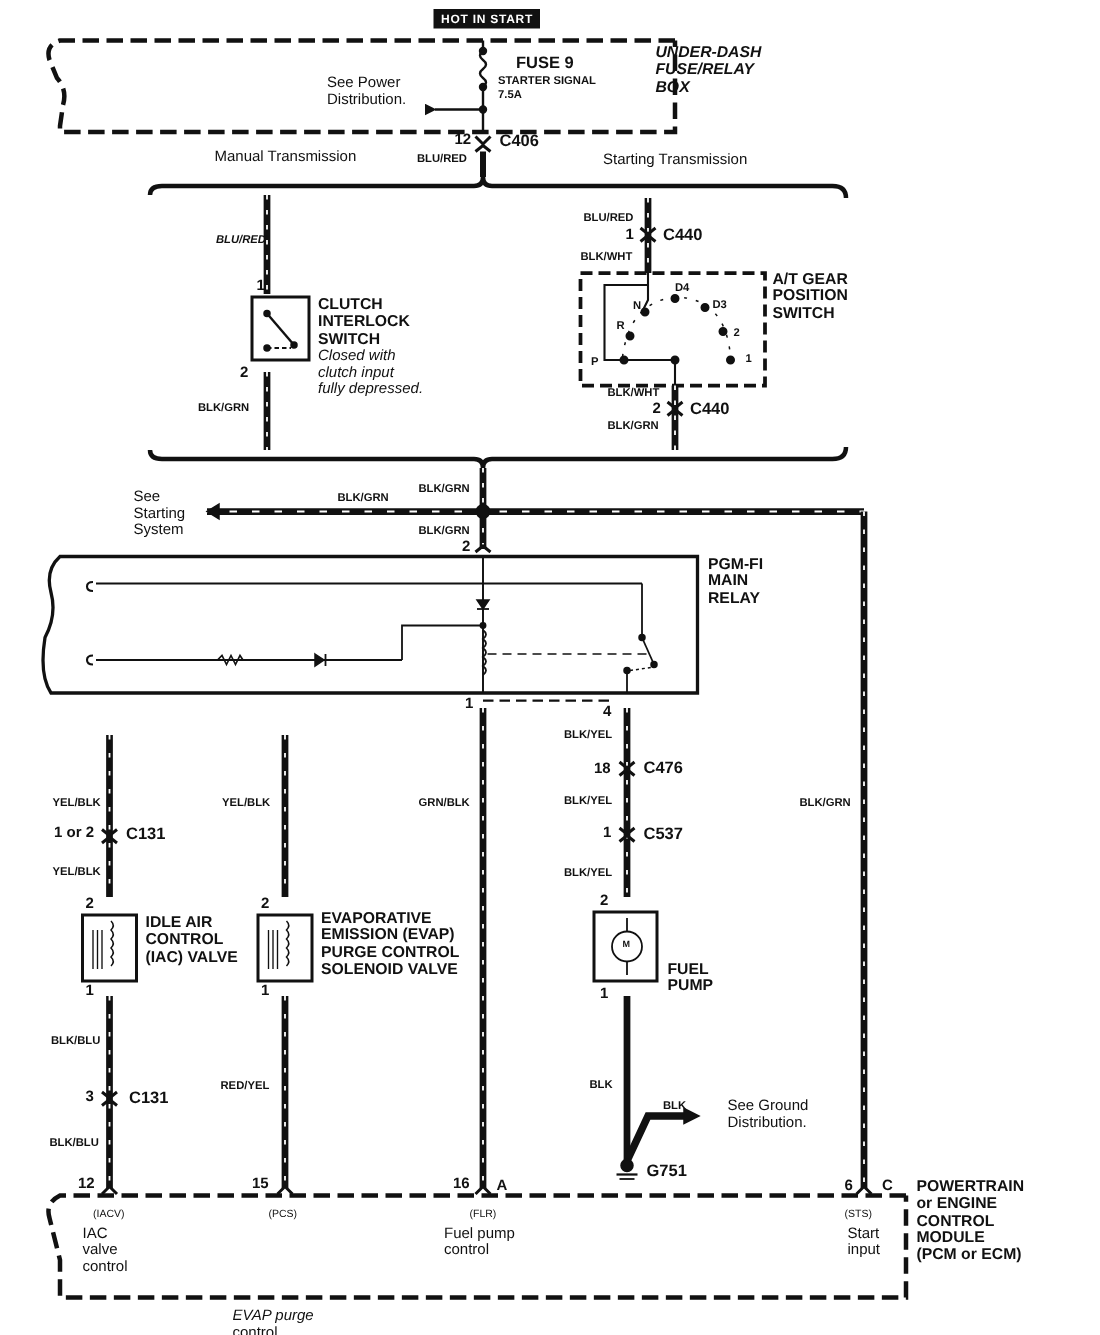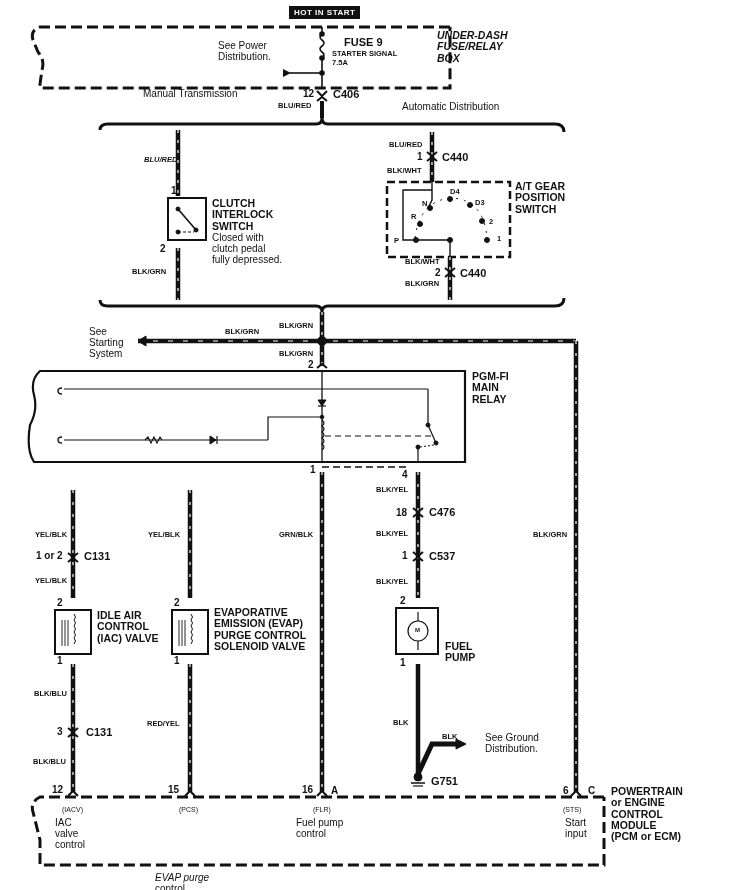--- a/index.html
+++ b/index.html
@@ -188,43 +188,43 @@
 <div class="hot">HOT IN START</div>
 
 <div class="lbl t-comp" style="left:437px;top:30px;font-style:italic;">
   <div>UNDER-DASH</div>
   <div>FUSE/RELAY</div>
   <div>BOX</div>
 </div>
 <div class="lbl t-bold" style="left:332px;top:37px;font-size:11px;margin-left:12px;">FUSE 9</div>
 <div class="lbl t-xs" style="left:332px;top:50px;">STARTER SIGNAL</div>
 <div class="lbl t-xs" style="left:332px;top:59px;">7.5A</div>
-<div class="lbl t-note" style="left:218px;top:40px;">
+<div class="lbl t-note" style="left:218px;top:50px;">
   <div>See Power</div>
   <div>Distribution.</div>
 </div>
 
 <div class="lbl t-pin" style="left:303px;top:89px;">12</div>
 <div class="lbl t-conn" style="left:333px;top:89px;">C406</div>
 <div class="lbl t-xs" style="left:278px;top:102px;">BLU/RED</div>
-<div class="lbl t-note" style="left:143px;top:88px;">Manual Transmission</div>
-<div class="lbl t-note" style="left:402px;top:101px;">Automatic Distribution</div>
+<div class="lbl t-note" style="left:143px;top:99px;">Manual Transmission</div>
+<div class="lbl t-note" style="left:402px;top:101px;">Starting Transmission</div>
 
 <div class="lbl t-xs" style="left:144px;top:156px;font-style:italic;">BLU/RED</div>
 <div class="lbl t-pin" style="left:171px;top:186px;">1</div>
 <div class="lbl t-pin" style="left:160px;top:244px;">2</div>
 <div class="lbl t-xs" style="left:132px;top:268px;">BLK/GRN</div>
 <div class="lbl t-comp" style="left:212px;top:198px;">
   <div>CLUTCH</div>
   <div>INTERLOCK</div>
   <div>SWITCH</div>
 </div>
-<div class="lbl t-note" style="left:212px;top:232px;">
+<div class="lbl t-note" style="left:212px;top:232px;font-style:italic;">
   <div>Closed with</div>
-  <div>clutch pedal</div>
+  <div>clutch input</div>
   <div>fully depressed.</div>
 </div>
 
 <div class="lbl t-xs" style="left:389px;top:141px;">BLU/RED</div>
 <div class="lbl t-pin" style="left:417px;top:152px;">1</div>
 <div class="lbl t-conn" style="left:442px;top:152px;">C440</div>
 <div class="lbl t-xs" style="left:387px;top:167px;">BLK/WHT</div>
 <div class="lbl t-comp" style="left:515px;top:181px;">
   <div>A/T GEAR</div>
   <div>POSITION</div>

